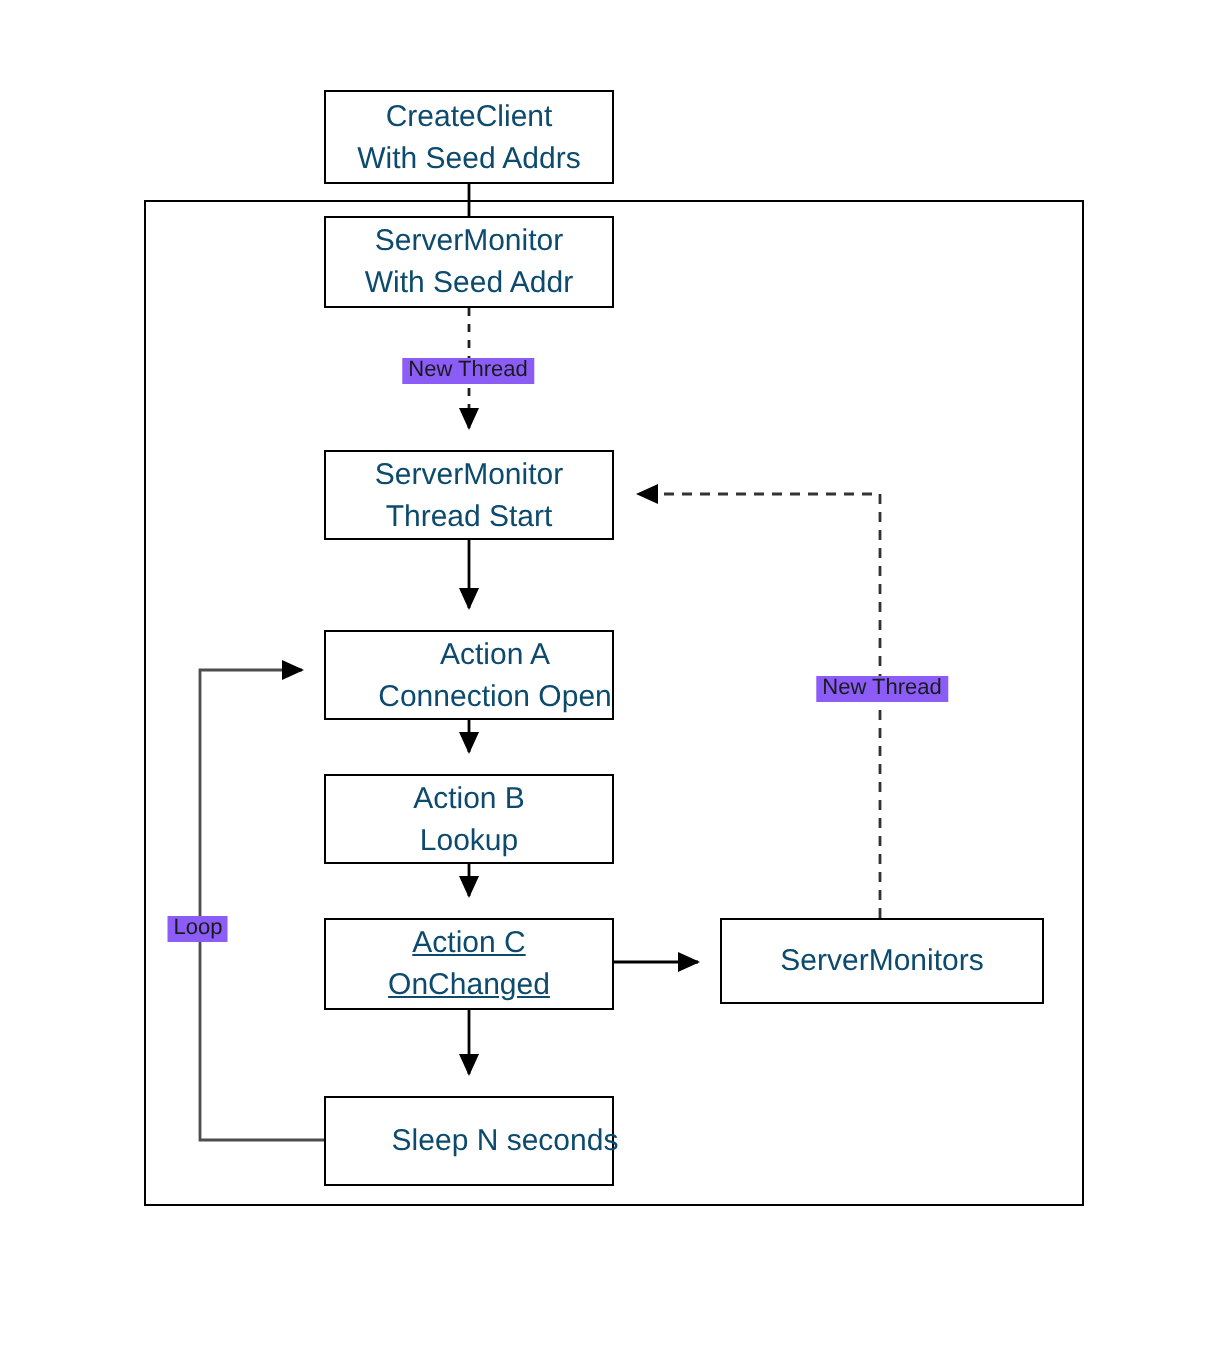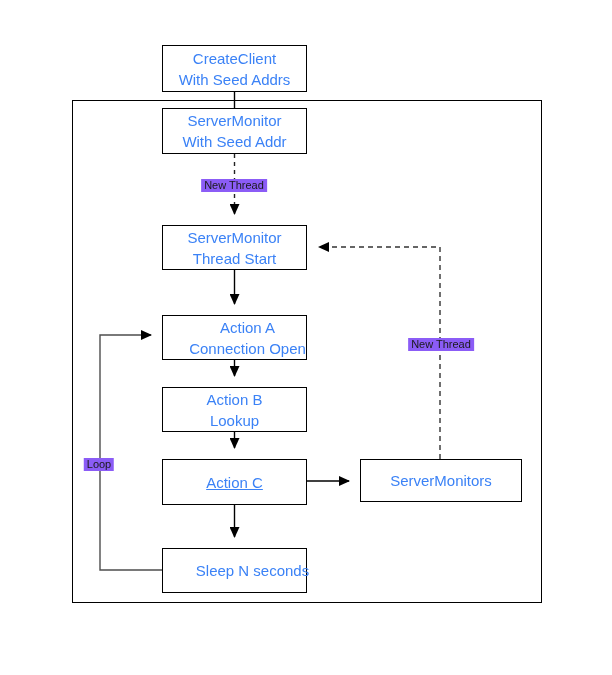--- a/index.html
+++ b/index.html
@@ -10,21 +10,21 @@
     background:#ffffff; overflow:hidden;
   }
   .container-frame {
     position:absolute; left:72px; top:100px; width:470px; height:503px;
     border:1px solid #000; background:transparent;
   }
   svg.wires { position:absolute; left:0; top:0; width:612px; height:675px; }
   .node {
     position:absolute; background:#ffffff; border:1.5px solid #000;
     display:flex; flex-direction:column; align-items:center; justify-content:center;
-    text-align:center; font-size:15px; line-height:21px; color:#3b82f6;
+    text-align:center; font-size:15px; line-height:21px; color:#0c4a6e;
   }
   .node span { display:block; white-space:nowrap; }
   .n-create-client     { left:162px; top:45px;  width:145px; height:47px; }
   .n-servermonitor-seed{ left:162px; top:108px; width:145px; height:46px; }
   .n-thread-start      { left:162px; top:225px; width:145px; height:45px; }
   .n-action-a          { left:162px; top:315px; width:145px; height:45px;padding-left:26px; }
   .n-action-b          { left:162px; top:387px; width:145px; height:45px; }
   .n-action-c          { left:162px; top:459px; width:145px; height:46px;text-decoration:underline; }
   .n-sleep             { left:162px; top:548px; width:145px; height:45px;padding-left:36px; }
   .n-servermonitors    { left:360px; top:459px; width:162px; height:43px; }
@@ -89,20 +89,21 @@
     <span>Connection Open</span>
   </div>
 
   <div class="node n-action-b">
     <span>Action B</span>
     <span>Lookup</span>
   </div>
 
   <div class="node n-action-c">
     <span>Action C</span>
+    <span>OnChanged</span>
   </div>
 
   <div class="node n-sleep">
     <span>Sleep N seconds</span>
   </div>
 
   <div class="node n-servermonitors">
     <span>ServerMonitors</span>
   </div>
 

